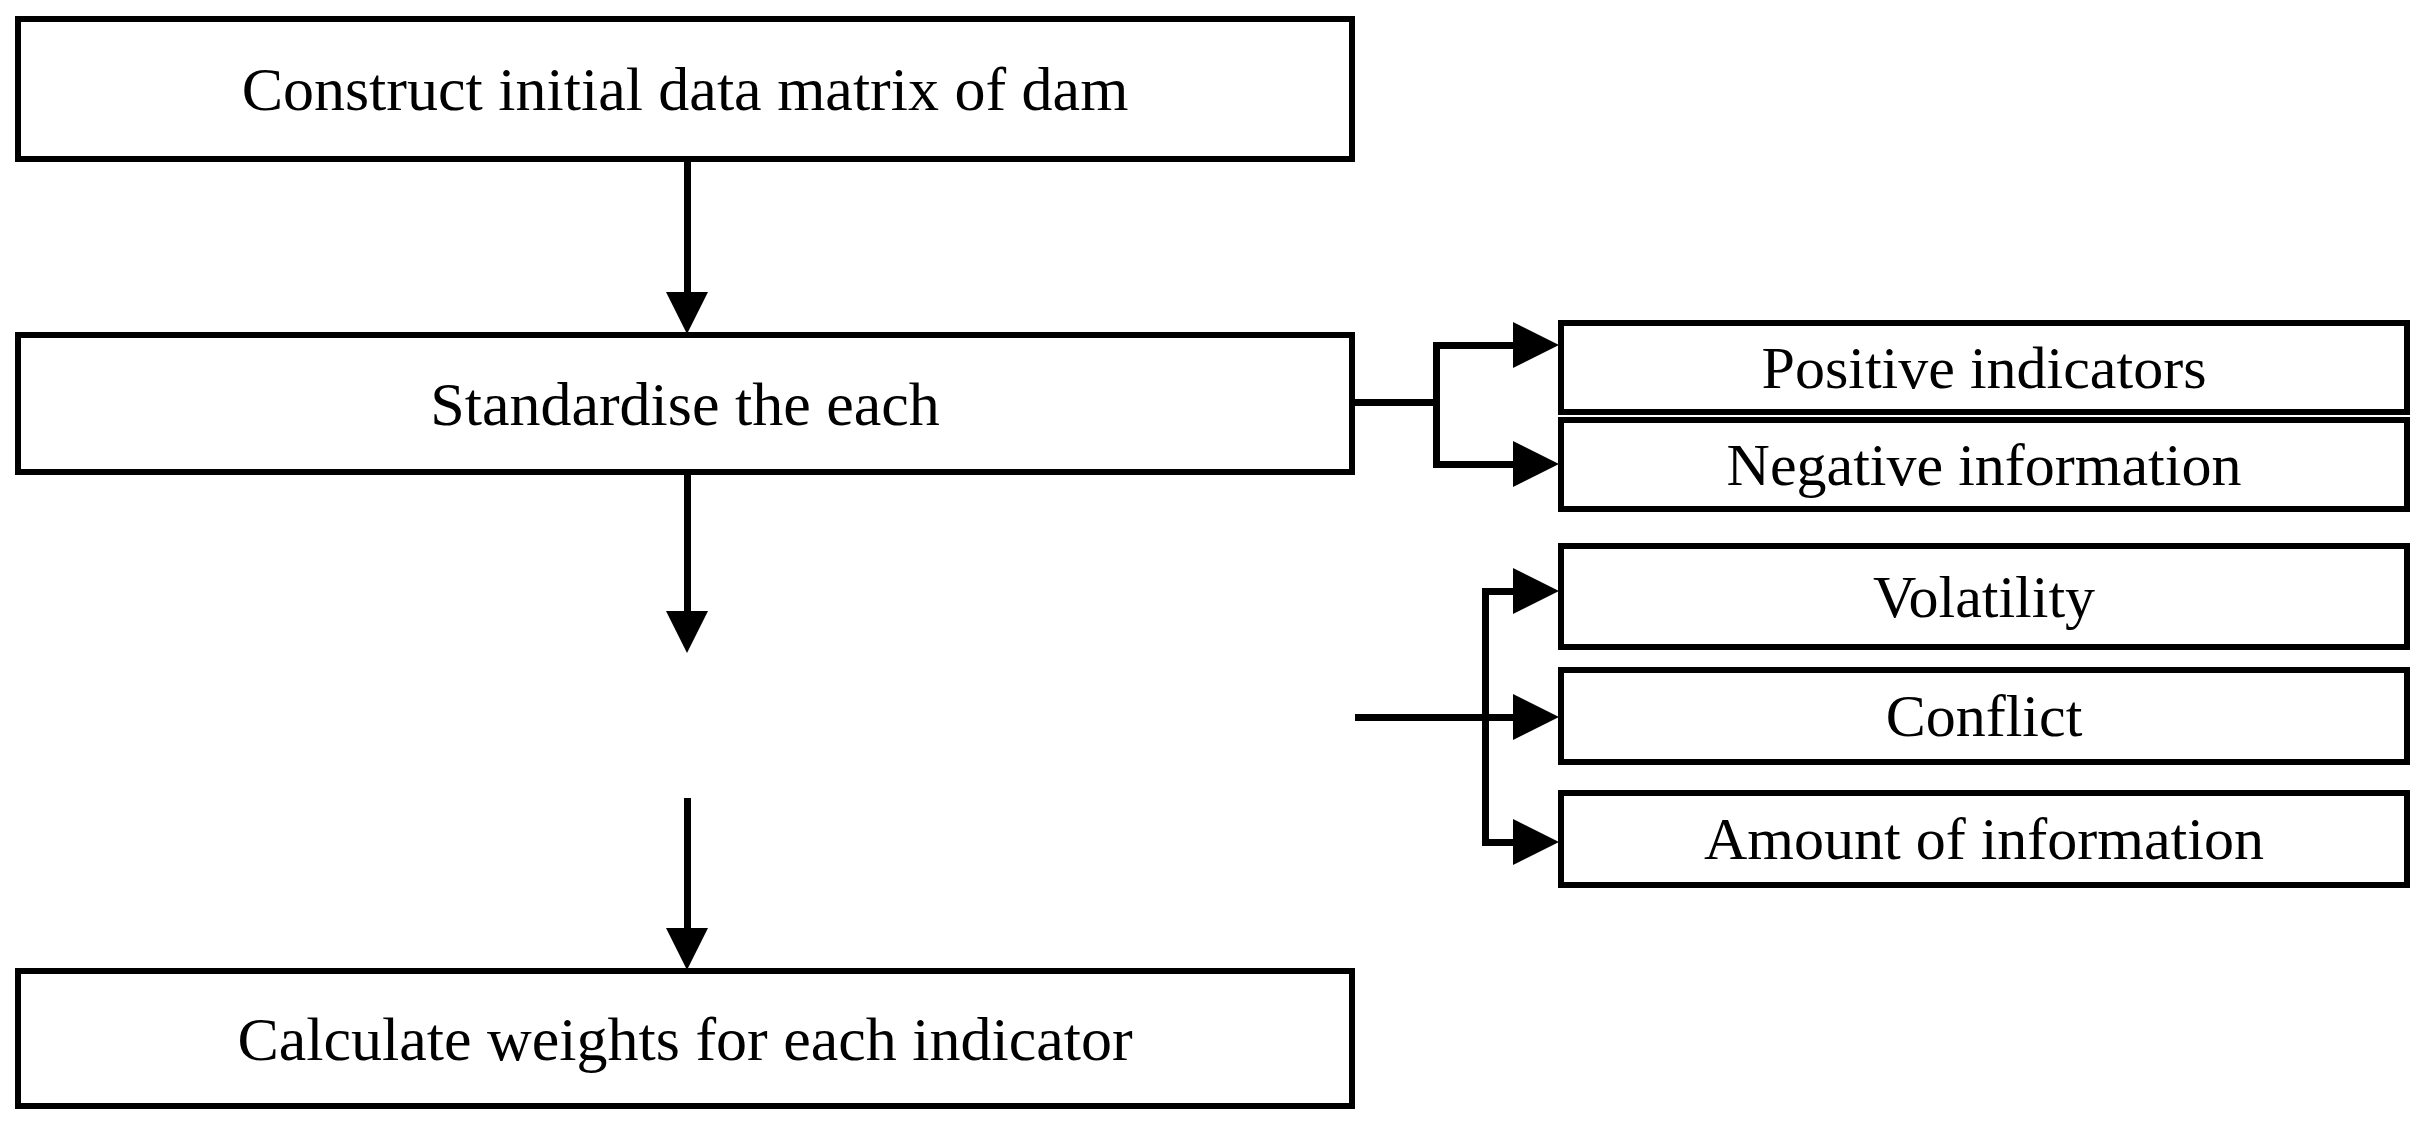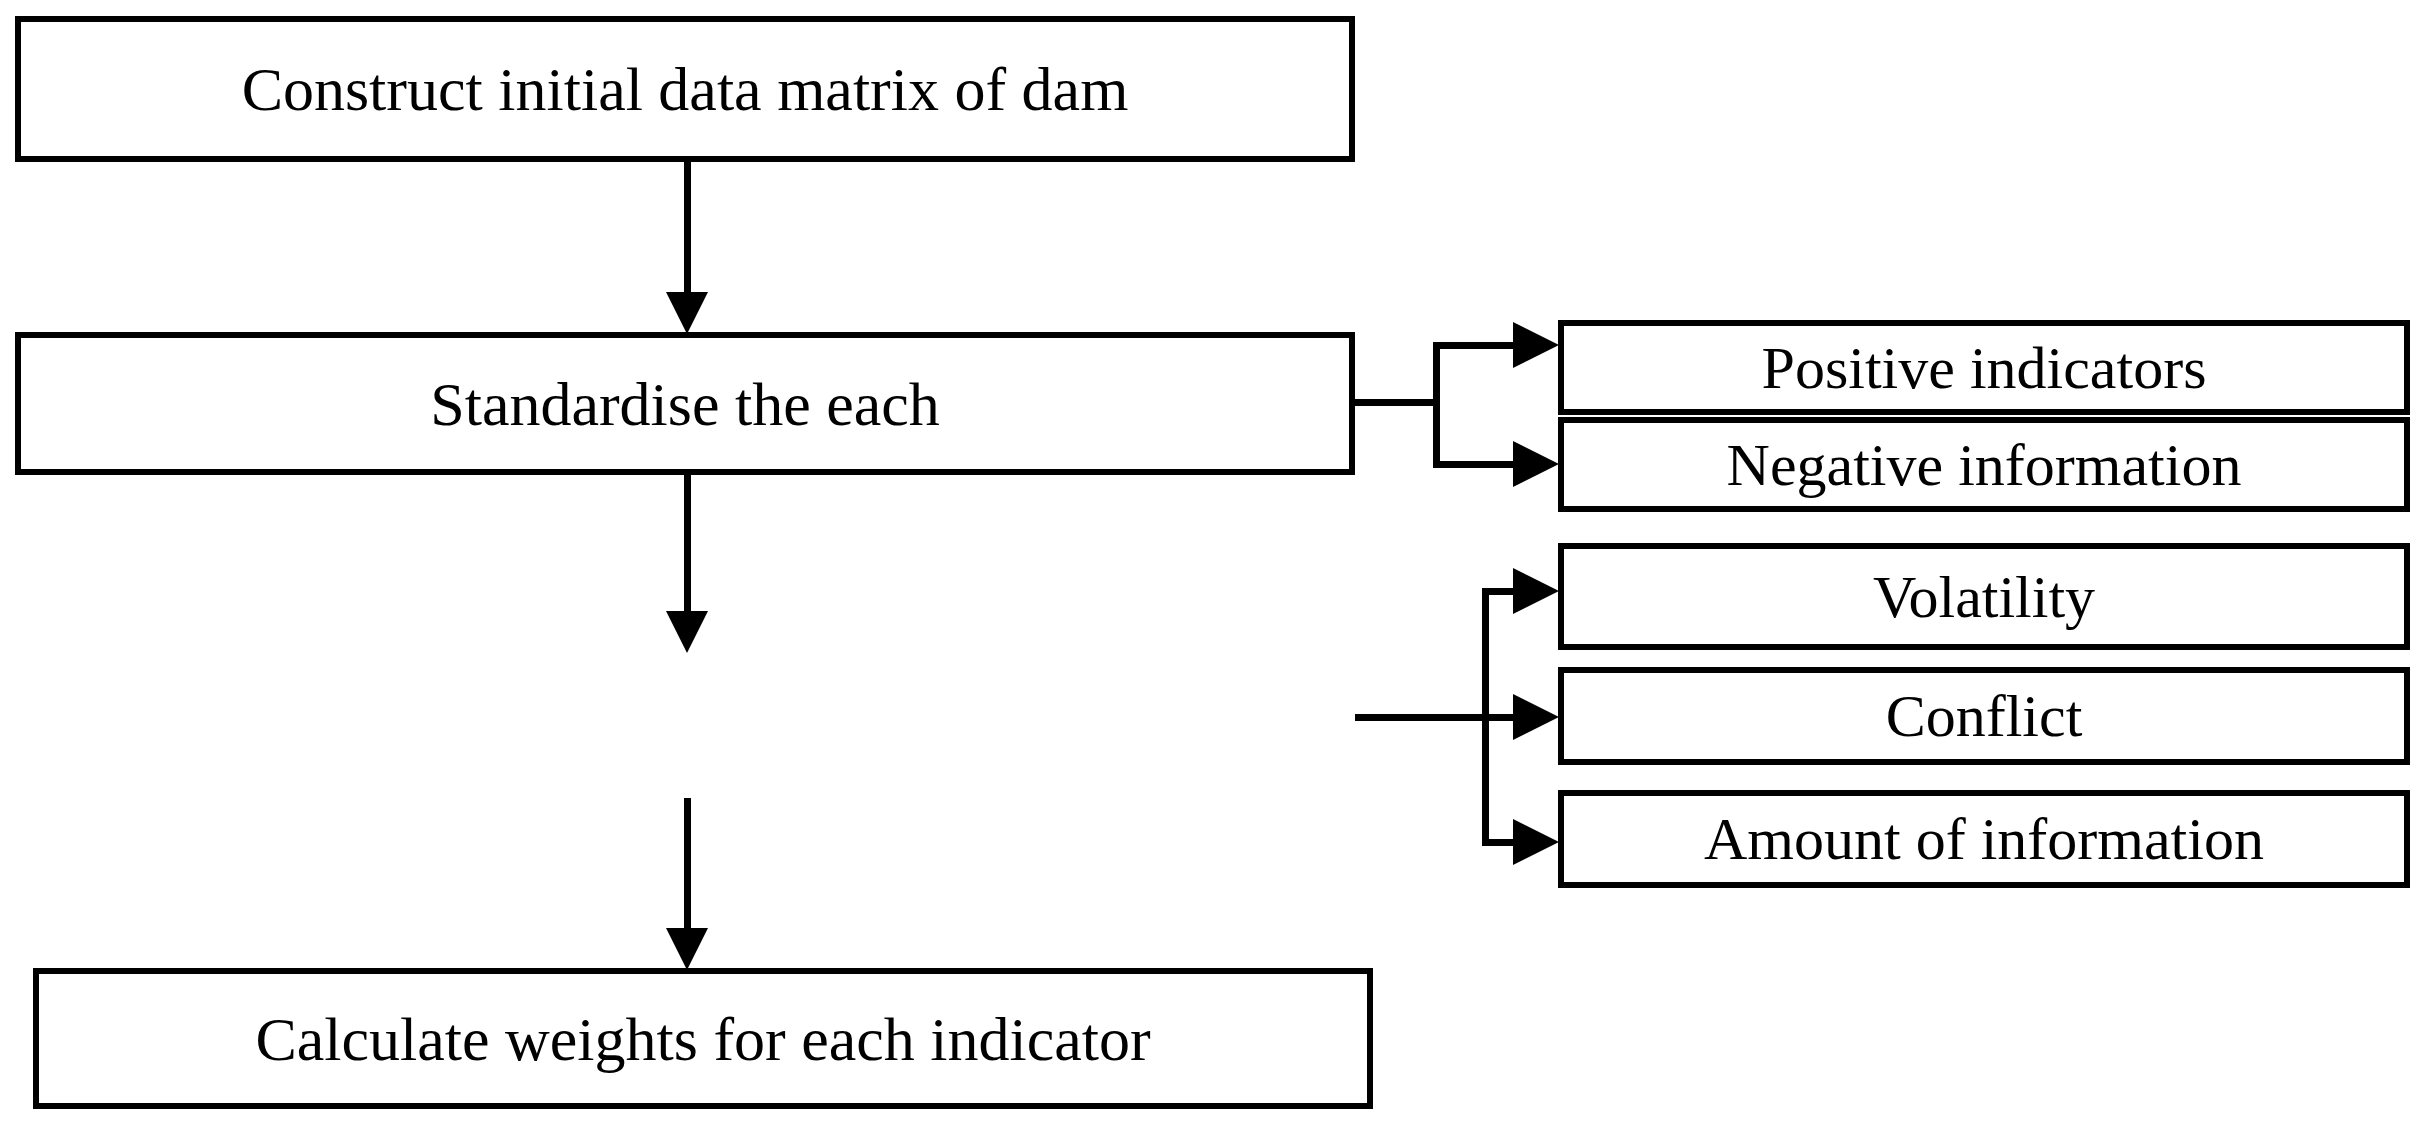--- a/index.html
+++ b/index.html
@@ -29,21 +29,21 @@
     white-space: nowrap;
   }
   .node-label {
     display: block;
     padding: 0 10px;
   }
   
   #node-construct  { left: 15px;  top: 16px;  width: 1340px; height: 146px; }
   #node-standard   { left: 15px;  top: 332px; width: 1340px; height: 143px; }
   #node-capacity   { left: 15px;  top: 653px; width: 1340px; height: 145px; }
-  #node-weights    { left: 15px;  top: 968px; width: 1340px; height: 141px; margin-left: 18px; }
+  #node-weights    { left: 15px;  top: 968px; width: 1340px; height: 141px; }
 
   #node-construct .node-label { font-size: 62px; }
   #node-standard  .node-label { font-size: 62px; }
   #node-capacity  .node-label { font-size: 62px; letter-spacing: -0.5px; }
   #node-weights   .node-label { font-size: 62px; }
 
   
   #node-positive  { left: 1558px; top: 294px; width: 852px; height: 95px; margin-top: 26px; }
   #node-negative  { left: 1558px; top: 417px; width: 852px; height: 95px; }
   #node-volatility{ left: 1558px; top: 543px; width: 852px; height: 107px; }

